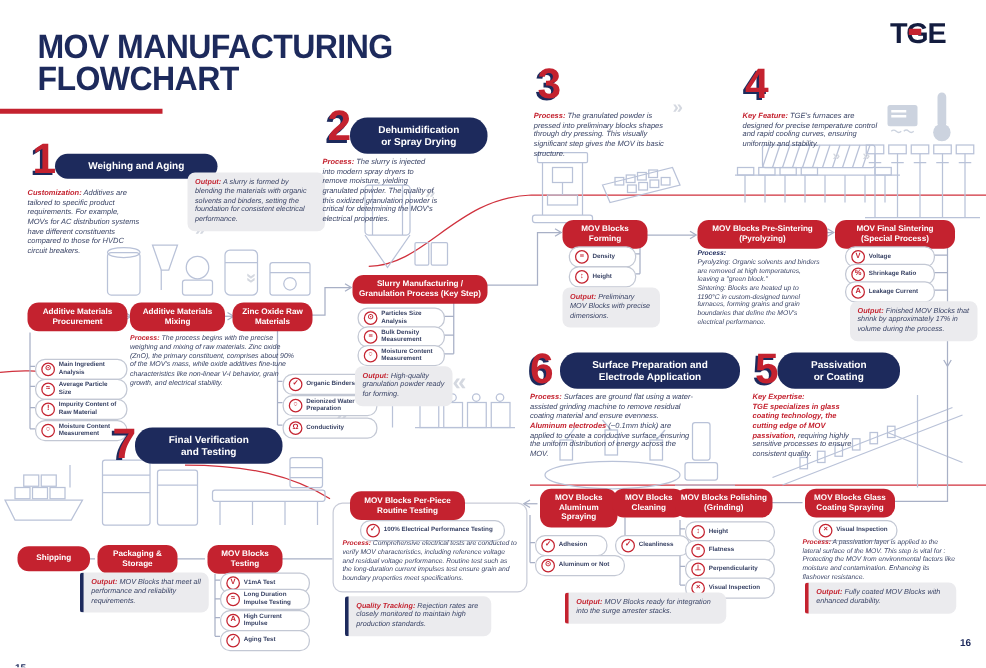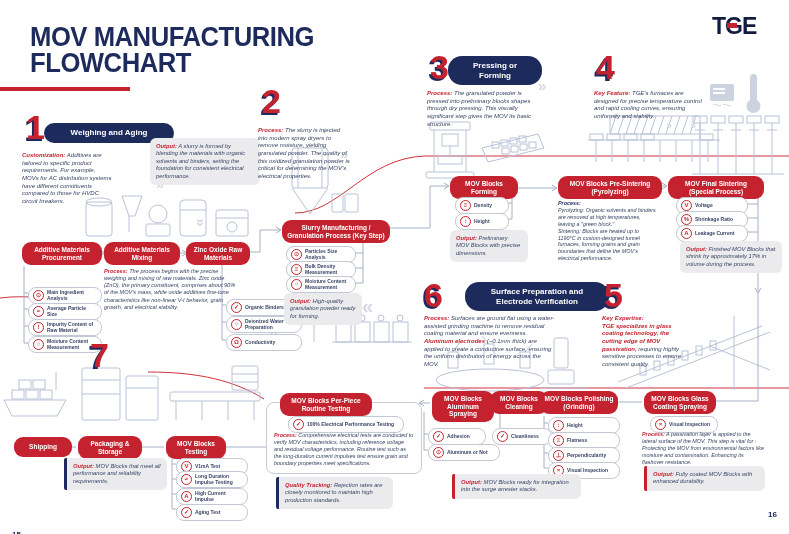--- a/index.html
+++ b/index.html
@@ -246,55 +246,63 @@
   <div class="num" style="left:26px;top:110px">1</div>
   <div class="spill" style="left:44px;top:123px;width:114px">Weighing and Aging</div>
   <div class="note" style="left:22px;top:152px;width:90px">
     <span class="lab">Customization:</span> <span>Additives are tailored to specific product requirements. For example, MOVs for AC distribution systems have different constituents compared to those for HVDC circuit breakers.</span>
   </div>
   <div class="obox" style="left:150px;top:138px;width:98px">
     <span class="lab">Output:</span> <span>A slurry is formed by blending the materials with organic solvents and binders, setting the foundation for consistent electrical performance.</span>
   </div>
 
   <div class="num" style="left:262px;top:84px">2</div>
+  <div class="spill" style="left:280px;top:94px;width:94px">
+    <div>Dehumidification</div>
+      <div>or Spray Drying</div>
+  </div>
   <div class="note" style="left:258px;top:127px;width:92px">
     <span class="lab">Process:</span> <span>The slurry is injected into modern spray dryers to remove moisture, yielding granulated powder. The quality of this oxidized granulation powder is critical for determining the MOV's electrical properties.</span>
   </div>
 
   <div class="num" style="left:430px;top:50px">3</div>
-  <div class="spill" style="left:448px;top:56px;width:78px">
-    <div>Pressing or</div>
-      <div>Forming</div>
-  </div>
   <div class="note" style="left:427px;top:90px;width:112px">
     <span class="lab">Process:</span> <span>The granulated powder is pressed into preliminary blocks shapes through dry pressing. This visually significant step gives the MOV its basic structure.</span>
   </div>
 
   <div class="num" style="left:596px;top:50px">4</div>
   <div class="note" style="left:594px;top:90px;width:112px">
     <span class="lab">Key Feature:</span> <span>TGE's furnaces are designed for precise temperature control and rapid cooling curves, ensuring uniformity and stability.</span>
   </div>
 
   <div class="num" style="left:424px;top:278px">6</div>
-  <div class="spill" style="left:465px;top:282px;width:128px">
+  <div class="spill" style="left:448px;top:282px;width:128px">
     <div>Surface Preparation and</div>
-      <div>Electrode Verification</div>
+      <div>Electrode Application</div>
   </div>
   <div class="note" style="left:424px;top:315px;width:132px">
     <span class="lab">Process:</span> <span>Surfaces are ground flat using a water-assisted grinding machine to remove residual coating material and ensure evenness.</span>
     <span class="hl">Aluminum electrodes</span> <span>(~0.1mm thick) are applied to create a conductive surface, ensuring the uniform distribution of energy across the MOV.</span>
   </div>
 
   <div class="num" style="left:604px;top:278px">5</div>
+  <div class="spill" style="left:622px;top:282px;width:82px">
+    <div>Passivation</div>
+      <div>or Coating</div>
+  </div>
   <div class="note" style="left:602px;top:315px;width:80px">
     <span class="lab">Key Expertise:</span><br>
     <span class="hl">TGE specializes in glass coating technology, the cutting edge of MOV passivation,</span> <span>requiring highly sensitive processes to ensure consistent quality.</span>
   </div>
 
   <div class="num" style="left:90px;top:338px">7</div>
+  <div class="spill" style="left:108px;top:342px;width:102px">
+    <div>Final Verification</div>
+      <div>and Testing</div>
+  </div>
 
   <div class="rnode" style="left:22px;top:242px;width:72px">Additive Materials Procurement</div>
   <div class="witem" style="left:28px;top:287px;width:64px">
       <span class="ic">⊙</span>
       <span class="lb">Main Ingredient Analysis</span>
     </div>
   <div class="witem" style="left:28px;top:303px;width:64px">
       <span class="ic">≈</span>
       <span class="lb">Average Particle Size</span>
     </div>

